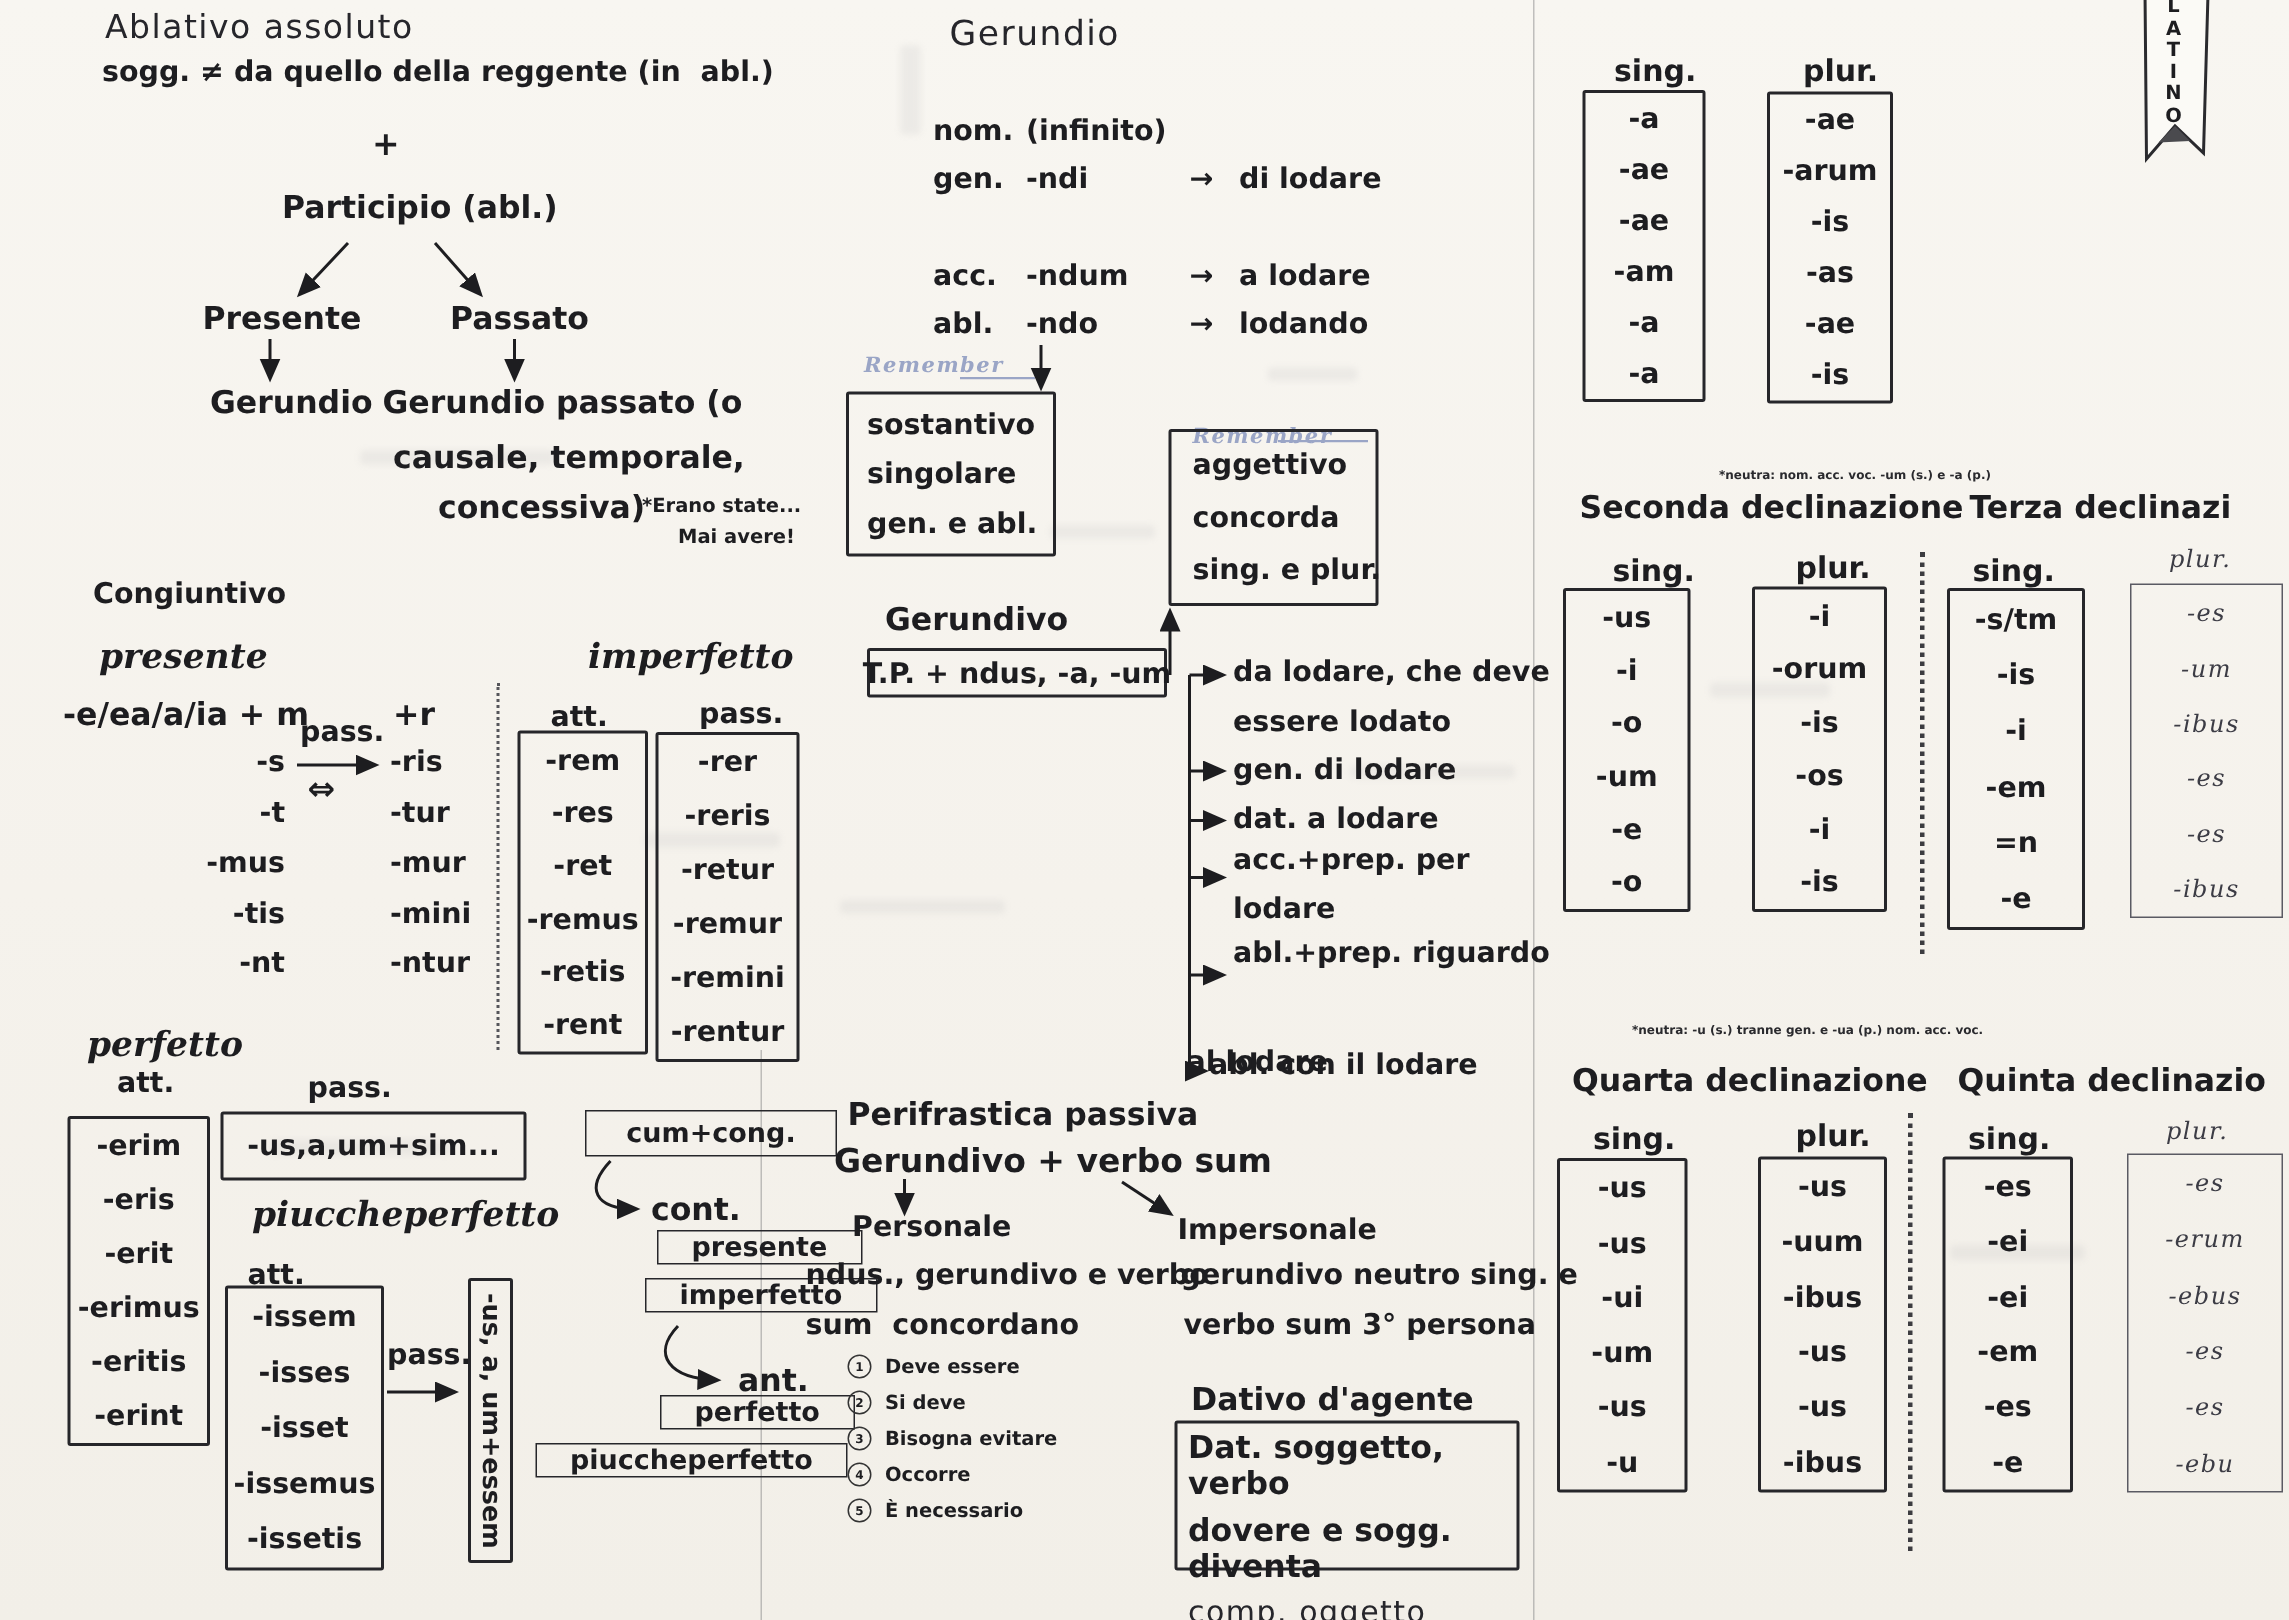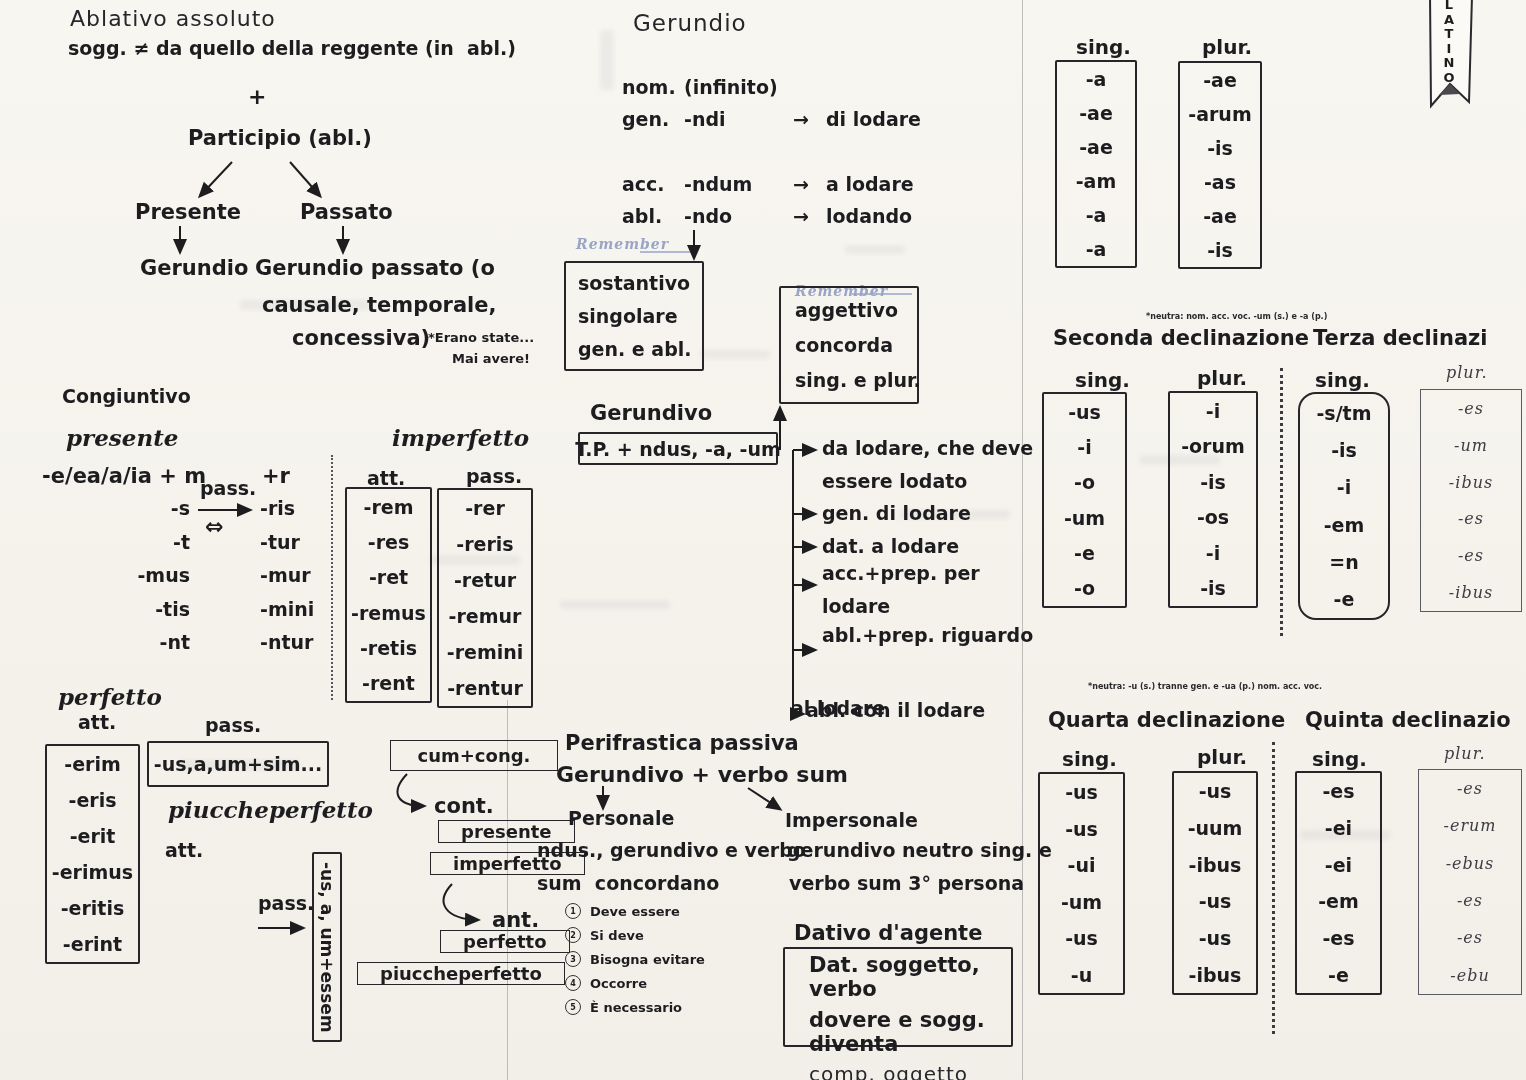--- a/index.html
+++ b/index.html
@@ -114,26 +114,33 @@
   <div class="abs marker" style="left:78px;top:712px;">att.</div>
   <div class="abs marker" style="left:205px;top:715px;">pass.</div>
   <div class="abs box vcol" style="left:45px;top:744px;width:95px;height:220px;">
       <div class="cell">-erim</div>
       <div class="cell">-eris</div>
       <div class="cell">-erit</div>
       <div class="cell">-erimus</div>
       <div class="cell">-eritis</div>
       <div class="cell">-erint</div>
     </div>
-  <div class="abs box vcol" style="left:147px;top:741px;width:182px;height:46px;">
+  <div class="abs box vcol" style="left:147px;top:741px;width:204px;height:46px;">
     <span class="cell">-us,a,um+sim...</span>
   </div>
 
   <div class="abs script" style="left:168px;top:796px;">piuccheperfetto</div>
   <div class="abs marker" style="left:165px;top:840px;">att.</div>
+  <div class="abs box vcol" style="left:150px;top:857px;width:106px;height:190px;">
+      <div class="cell">-issem</div>
+      <div class="cell">-isses</div>
+      <div class="cell">-isset</div>
+      <div class="cell">-issemus</div>
+      <div class="cell">-issetis</div>
+    </div>
   <div class="abs marker" style="left:258px;top:893px;">pass.</div>
   <div class="abs box vcol" style="left:312px;top:852px;width:30px;height:190px;">
     <span class="vtext">-us, a, um+essem</span>
   </div>
 
   <div class="abs sbox" style="left:390px;top:740px;width:122px;height:29px;display:flex;align-items:center;justify-content:center;">
     <span>cum+cong.</span>
   </div>
   <div class="abs marker m21" style="left:434px;top:794px;">cont.</div>
   <div class="abs sbox" style="left:438px;top:820px;">presente</div>
@@ -209,21 +216,21 @@
   <div class="abs erow" style="left:565px;top:975px;">
     <span class="circ">4</span>
     <span class="small">Occorre</span>
   </div>
   <div class="abs erow" style="left:565px;top:999px;">
     <span class="circ">5</span>
     <span class="small">È necessario</span>
   </div>
 
   <div class="abs marker m21" style="left:794px;top:921px;">Dativo d'agente</div>
-  <div class="abs box" style="left:783px;top:947px;width:230px;height:100px;padding:4px 24px;">
+  <div class="abs box" style="left:783px;top:947px;width:230px;height:100px;padding:4px 7px;">
     <div class="marker m21">Dat. soggetto, verbo</div>
     <div class="marker m21" style="margin-top:7px;">dovere e sogg. diventa</div>
     <div class="hand" style="margin-top:5px;font-size:20px;">comp. oggetto</div>
   </div>
 
   <div class="abs marker" style="left:1076px;top:36px;font-size:20px;">sing.</div>
   <div class="abs marker" style="left:1202px;top:36px;font-size:20px;">plur.</div>
   <div class="abs box vcol" style="left:1055px;top:60px;width:82px;height:208px;">
       <div class="cell">-a</div>
       <div class="cell">-ae</div>
@@ -260,21 +267,21 @@
       <div class="cell">-os</div>
       <div class="cell">-i</div>
       <div class="cell">-is</div>
     </div>
 
   <div class="dotv" style="left:1280px;top:368px;height:268px;"></div>
 
   <div class="abs marker m21" style="left:1313px;top:326px;">Terza declinazi</div>
   <div class="abs marker" style="left:1315px;top:369px;font-size:20px;">sing.</div>
   <div class="abs hcell" style="left:1446px;top:363px;">plur.</div>
-  <div class="abs box vcol" style="left:1298px;top:392px;width:92px;height:228px;border-radius:18px;">
+  <div class="abs box vcol" style="left:1298px;top:392px;width:92px;height:228px;">
       <div class="cell">-s/tm</div>
       <div class="cell">-is</div>
       <div class="cell">-i</div>
       <div class="cell">-em</div>
       <div class="cell">=n</div>
       <div class="cell">-e</div>
     </div>
   <div class="abs lightbox vcol" style="left:1420px;top:389px;width:102px;height:223px;">
       <div class="hcell">-es</div>
       <div class="hcell">-um</div>

